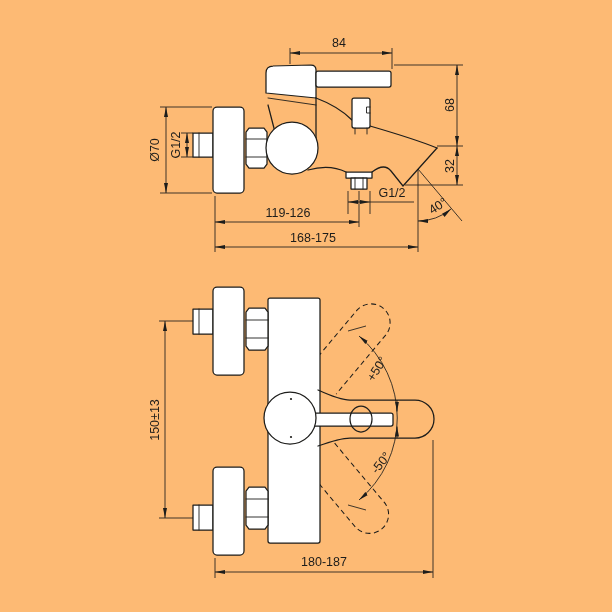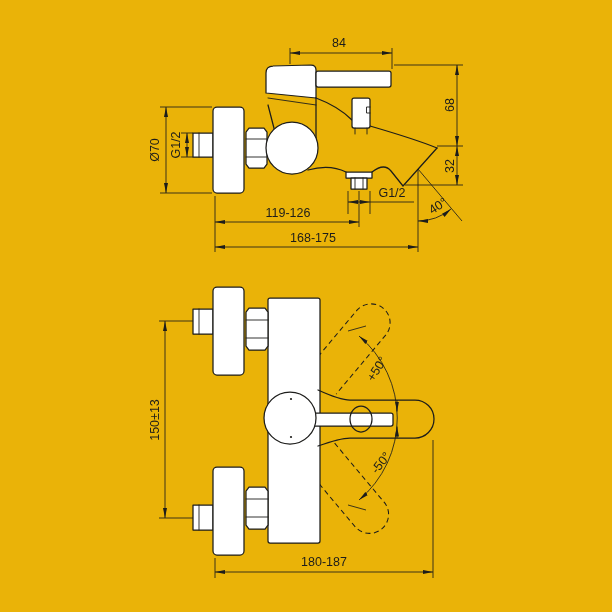--- a/index.html
+++ b/index.html
@@ -1,16 +1,16 @@
 <!DOCTYPE html>
 <html><head>
 <meta charset="utf-8">
 <style>
   html,body{margin:0;padding:0;background:#fff;}
-  .stage{position:relative;width:612px;height:612px;background:#eab308;overflow:hidden;
+  .stage{position:relative;width:612px;height:612px;background:#fdba74;overflow:hidden;
          font-family:"Liberation Sans", sans-serif;}
   svg{position:absolute;left:0;top:0;}
   .ol   {fill:none;stroke:#1d1d1b;stroke-width:1.25;stroke-linejoin:round;stroke-linecap:round;}
   .olw  {fill:#ffffff;stroke:#1d1d1b;stroke-width:1.25;stroke-linejoin:round;stroke-linecap:round;}
   .thin {fill:none;stroke:#1d1d1b;stroke-width:0.9;stroke-linejoin:round;stroke-linecap:round;}
   .dim  {fill:none;stroke:#1d1d1b;stroke-width:0.85;}
   .dash {fill:none;stroke:#1d1d1b;stroke-width:1.05;stroke-dasharray:5 3.5;stroke-linecap:butt;}
   .dtext{font-family:"Liberation Sans", sans-serif;font-size:12.5px;fill:#1d1d1b;text-anchor:middle;}
 </style>
 </head>

